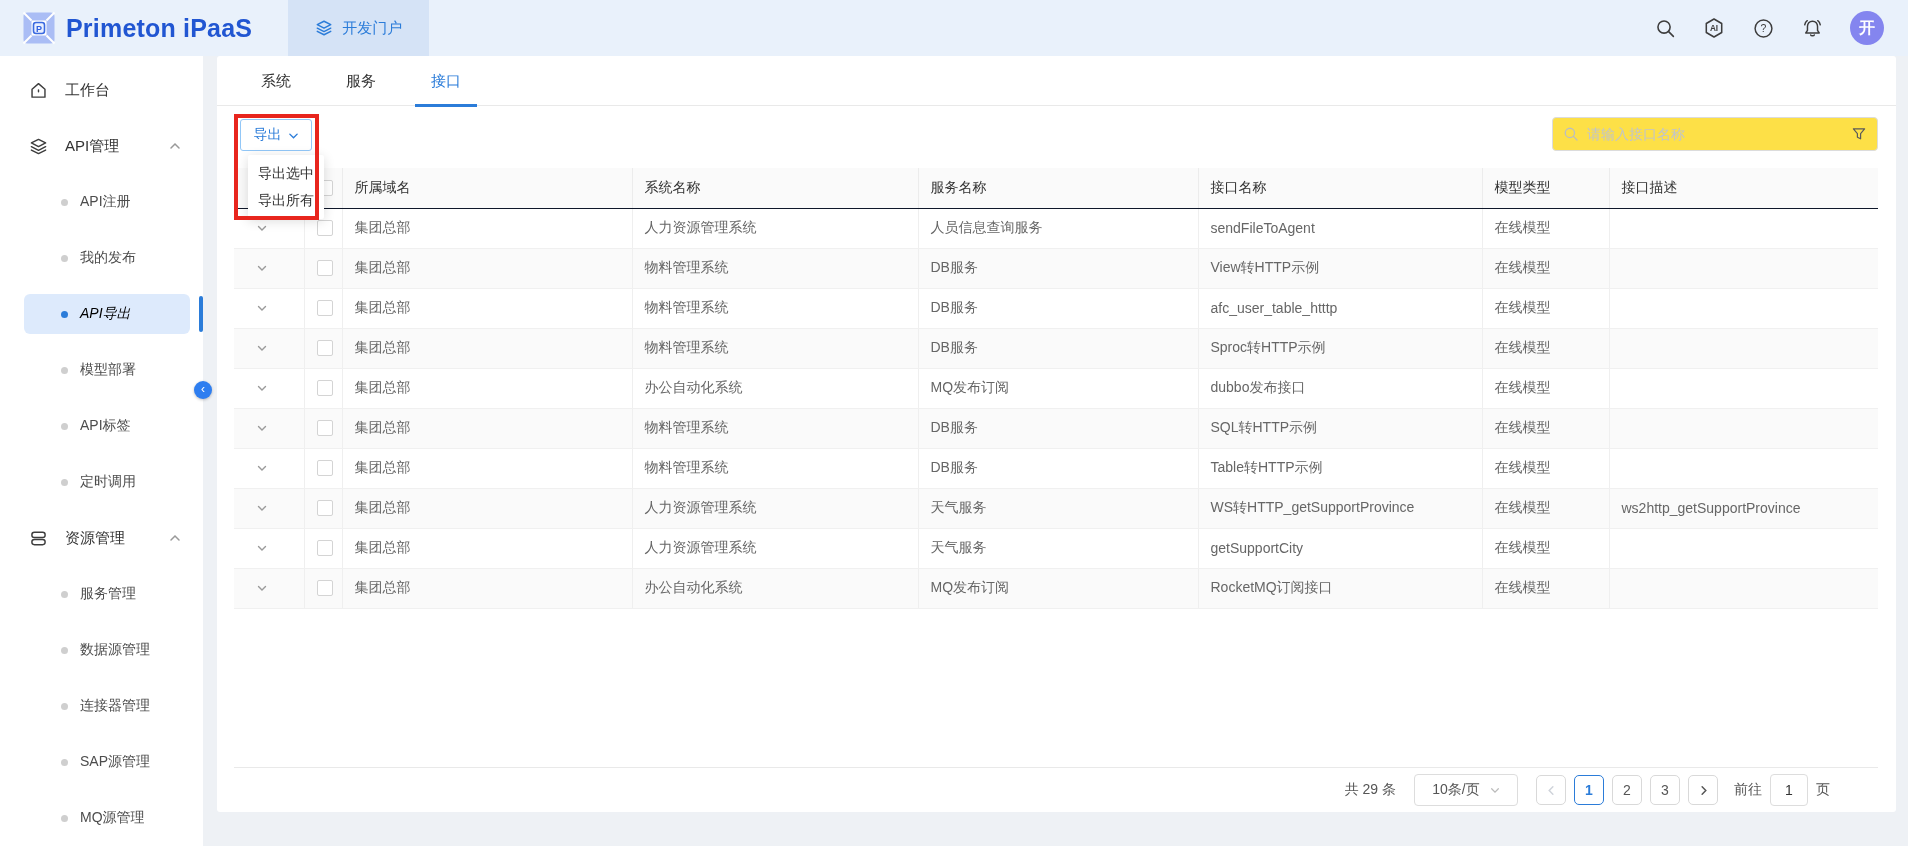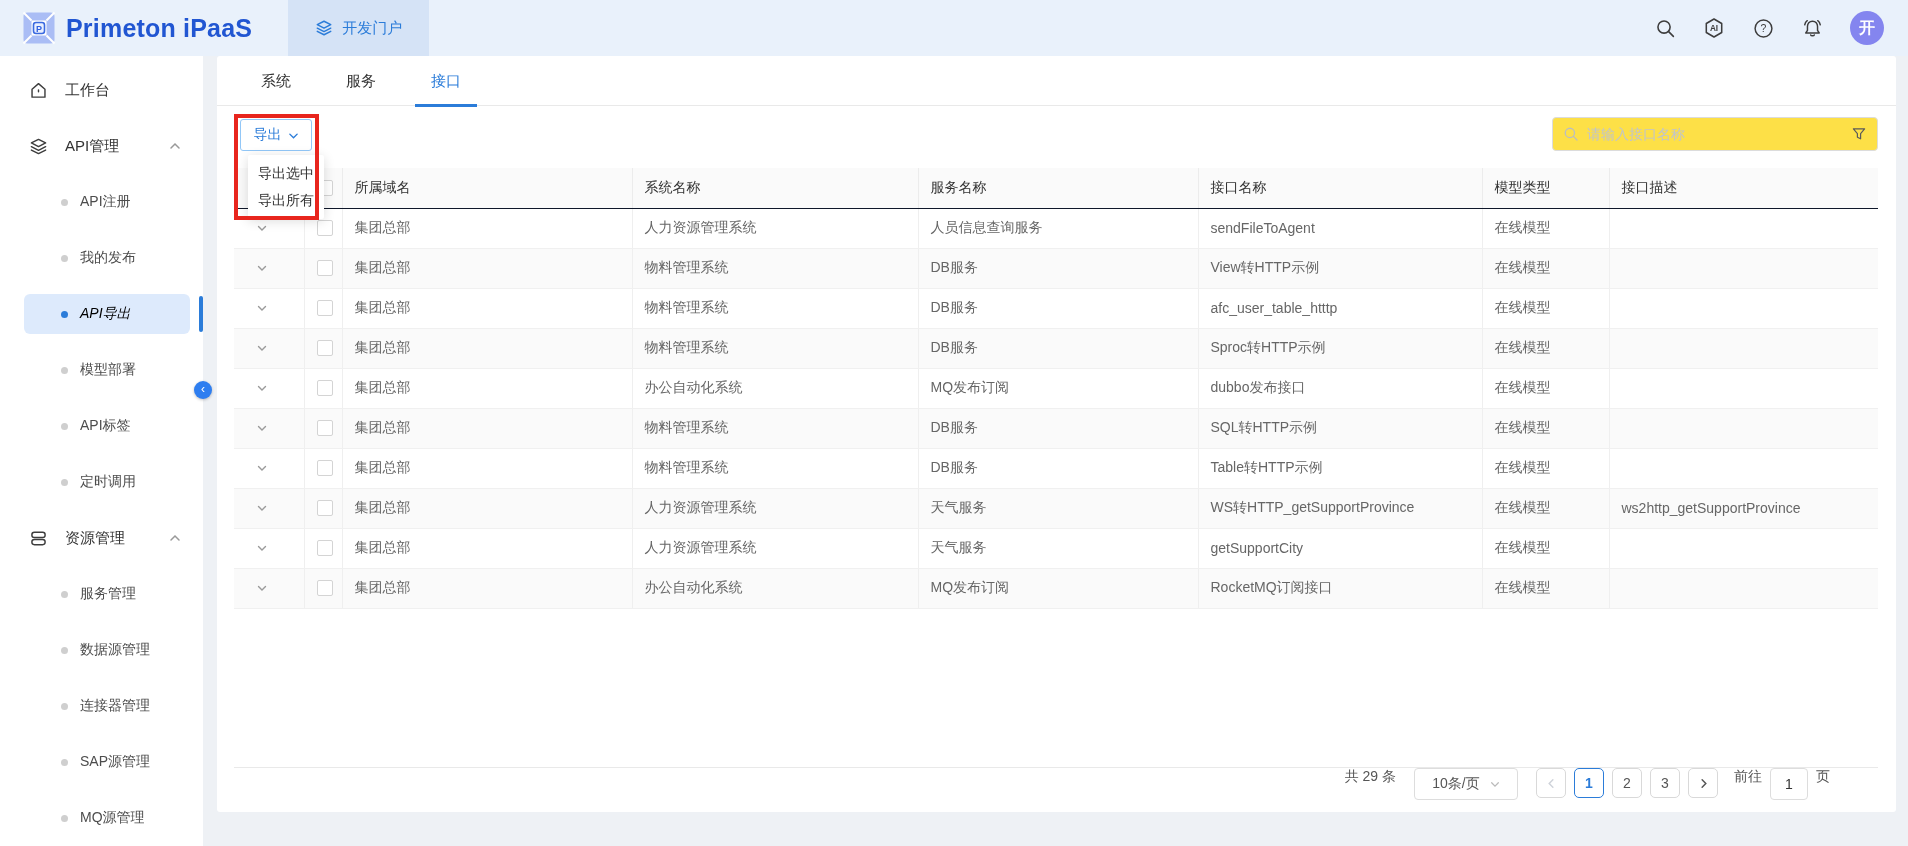--- a/index.html
+++ b/index.html
@@ -71,21 +71,21 @@
   td { height: 40px; font-size: 14px; color: #666; padding-left: 12px;
        border-bottom: 1px solid #f0f0f0; border-right: 1px solid #efefef; background: #fff;
        white-space: nowrap; overflow: hidden; }
   td:last-child { border-right: none; }
   tbody tr:nth-child(even) td { background: #fafafa; }
   .cell-expand { padding-left: 22px; }
   .checkbox { width: 16px; height: 16px; border: 1px solid #d4d4d4; border-radius: 2px; background: #fff; cursor: pointer; }
   th .checkbox { margin-top: 1px; }
 
   
-  .pagination { height: 44px; display: flex; justify-content: flex-end;
+  .pagination { height: 44px; display: flex; align-items: center; justify-content: flex-end;
                 padding-right: 66px; gap: 8px; font-size: 14px; color: #555; }
   .pg-total { margin-right: 10px; }
   .pg-select { width: 104px; height: 32px; border: 1px solid #ddd; border-radius: 4px; background: #fff;
                display: flex; align-items: center; justify-content: center; gap: 10px; cursor: pointer; margin-right: 10px; }
   .pg-btn { width: 30px; height: 30px; border: 1px solid #d9d9d9; border-radius: 5px; background: #fff;
             display: flex; align-items: center; justify-content: center; font-size: 14px; color: #555; cursor: pointer; }
   .pg-btn.active { border-color: #2b7cd9; color: #2b7cd9; font-weight: bold; }
   .pg-btn.disabled { color: #cfd3da; cursor: default; }
   .pg-goto { margin-left: 8px; }
   .pg-input { width: 38px; height: 32px; border: 1px solid #ddd; border-radius: 4px; text-align: center;

